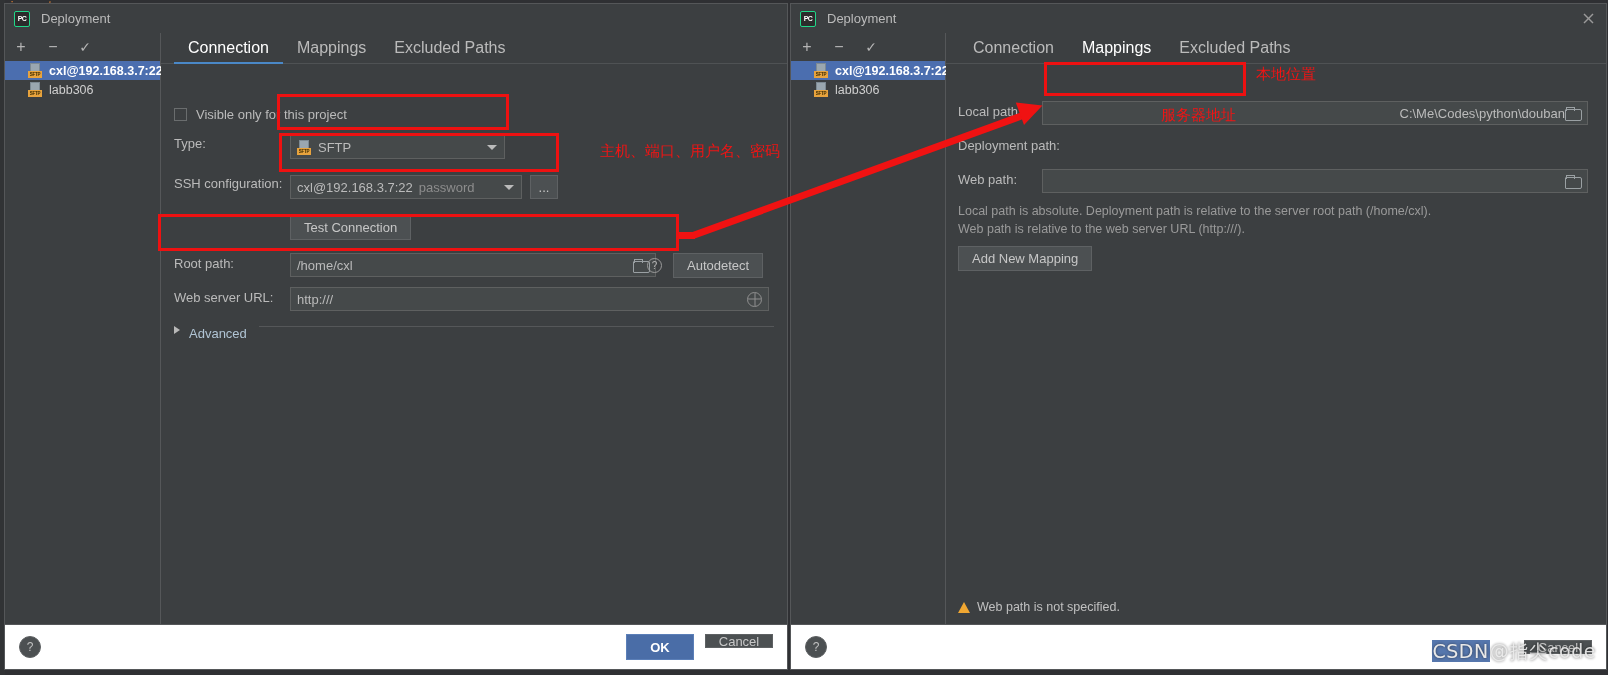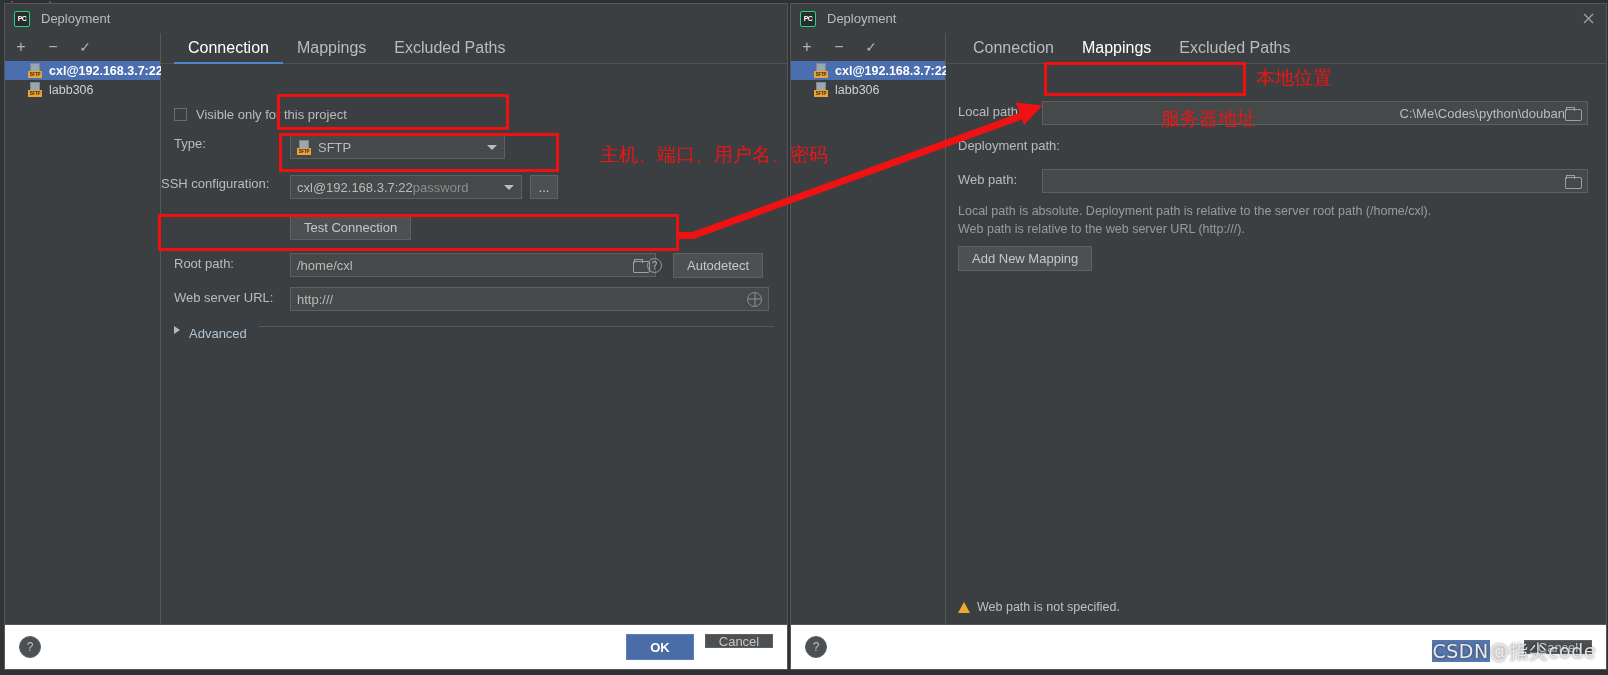--- a/index.html
+++ b/index.html
@@ -149,21 +149,21 @@
 
   .ctl {
     background: #45494a;
     border: 1px solid #5e6060;
     height: 24px;
     display: flex; align-items: center;
     padding: 0 6px;
     font-size: 13px; color: #bbbbbb;
   }
   .ctl .val { white-space: nowrap; overflow: hidden; }
-  .ctl .muted { color: #8d8d8d; }
+  .ctl .muted { color: #8d8d8d; margin-left: 6px; }
 
   .combo { position: relative; padding-right: 22px; }
   .combo .arrow {
     position: absolute; right: 7px; top: 50%;
     width: 0; height: 0;
     border-left: 5px solid transparent;
     border-right: 5px solid transparent;
     border-top: 5px solid #bbbbbb;
     transform: translateY(-2px);
   }
@@ -284,21 +284,21 @@
   
   .overlay {
     position: absolute; inset: 0; pointer-events: none;
   }
   .redbox {
     position: absolute;
     border: 3px solid #ee1111;
   }
   .cn-note {
     position: absolute;
-    color: #f01414; font-size: 19px; white-space: nowrap;
+    color: #f01414; font-size: 15px; white-space: nowrap;
     font-family: "DejaVu Sans", sans-serif;
   }
   .arrow-line {
     position: absolute;
     background: #f01212;
     transform-origin: left center;
     height: 7px;
   }
   .arrow-head {
     position: absolute;
@@ -383,21 +383,21 @@
           </div>
           <div class="ctl combo" style="position:absolute; left:129px; top:71px; width:215px;">
             <span class="sftp-ico" style="margin-right:6px;">
                 <span class="sheet"></span>
                 <span class="tag">SFTP</span>
               </span>
             <span class="val">SFTP</span>
             <span class="arrow"></span>
           </div>
 
-          <div class="frow" style="left:0; top:112px;justify-content:flex-end;">
+          <div class="frow" style="left:13px; top:112px;justify-content:flex-end;">
             <span class="flabel">SSH configuration:</span>
           </div>
           <div class="ctl combo" style="position:absolute; left:129px; top:111px; width:232px;">
             <span class="val">cxl@192.168.3.7:22</span>
             <span class="muted">password</span>
             <span class="arrow"></span>
           </div>
           <div class="btn small" style="position:absolute; left:369px; top:111px; width:28px; padding:0;">...</div>
 
           <div class="btn" style="position:absolute; left:129px; top:151px;">Test Connection</div>

